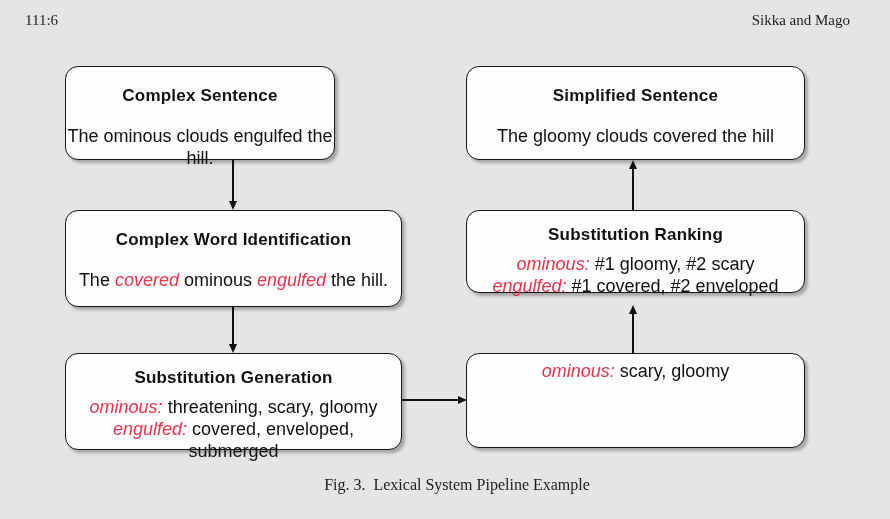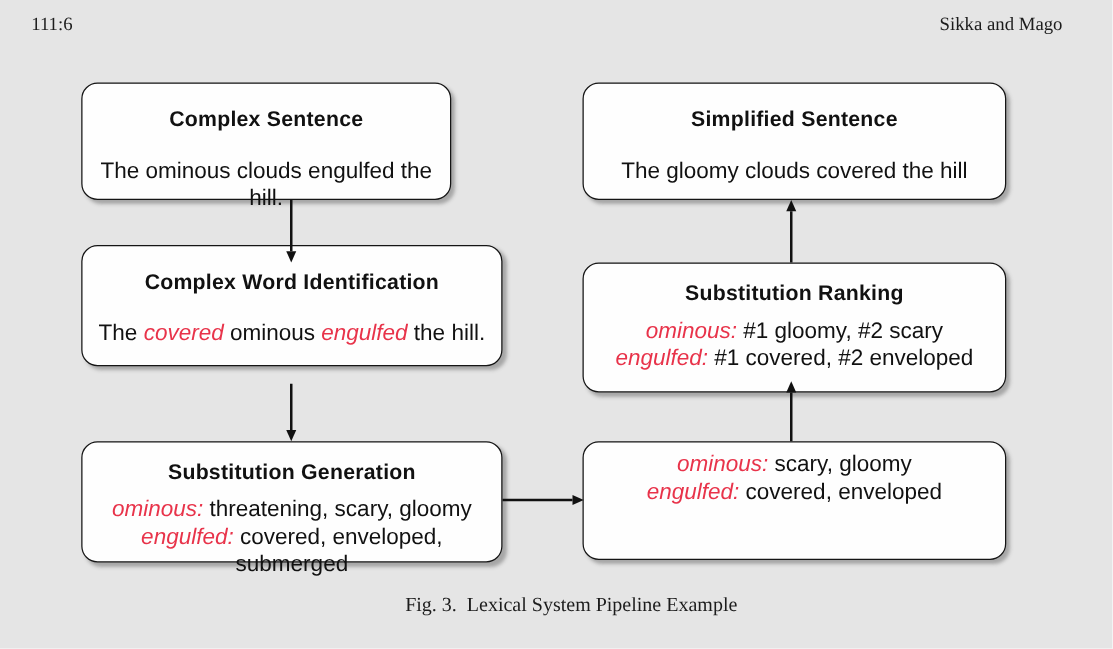--- a/index.html
+++ b/index.html
@@ -60,61 +60,60 @@
 </style>
 </head>
 <body>
 
 <div id="page">
 
   <div id="page-number" class="running-header">111:6</div>
 
   <div id="running-authors" class="running-header">Sikka and Mago</div>
 
-  <div class="box single" style="left:65px;top:66px;width:296px;height:94px;">
+  <div class="box single" style="left:65px;top:66px;width:270px;height:94px;">
     <div class="box-title">Complex Sentence</div>
     <div class="box-body">
         <div class="box-line"><span>The ominous clouds engulfed the hill.</span></div>
       </div>
   </div>
 
   <div class="box single" style="left:466px;top:66px;width:339px;height:94px;">
     <div class="box-title">Simplified Sentence</div>
     <div class="box-body">
         <div class="box-line"><span>The gloomy clouds covered the hill</span></div>
       </div>
   </div>
 
-  <div class="box single" style="left:65px;top:196px;width:337px;height:97px;">
+  <div class="box single" style="left:65px;top:210px;width:337px;height:97px;">
     <div class="box-title">Complex Word Identification</div>
     <div class="box-body">
         <div class="box-line"><span>The </span><span class="hl">covered</span><span> ominous </span><span class="hl">engulfed</span><span> the hill.</span></div>
       </div>
   </div>
 
-  <div class="box" style="left:466px;top:210px;width:339px;height:104px;">
+  <div class="box" style="left:466px;top:210px;width:339px;height:83px;">
     <div class="box-title">Substitution Ranking</div>
     <div class="box-body">
         <div class="box-line"><span class="hl">ominous:</span><span> #1 gloomy, #2 scary</span></div>
         <div class="box-line"><span class="hl">engulfed:</span><span> #1 covered, #2 enveloped</span></div>
       </div>
   </div>
 
   <div class="box" style="left:65px;top:353px;width:337px;height:97px;">
     <div class="box-title">Substitution Generation</div>
     <div class="box-body">
         <div class="box-line"><span class="hl">ominous:</span><span> threatening, scary, gloomy</span></div>
         <div class="box-line"><span class="hl">engulfed:</span><span> covered, enveloped, submerged</span></div>
       </div>
   </div>
 
   <div class="box" style="left:466px;top:353px;width:339px;height:95px;">
     <div class="box-body">
         <div class="box-line"><span class="hl">ominous:</span><span> scary, gloomy</span></div>
-        <div class="box-line"><span class="hl">engulfed:</span><span> covered, enveloped</span></div>
       </div>
   </div>
 
   <div>
     <div class="arrow-line v-line" style="left:232.2px;top:160px;height:41px;"></div>
     <div class="arrowhead head-down" style="left:228.5px;top:201px;"></div>
   </div>
 
   <div>
     <div class="arrow-line v-line" style="left:232.2px;top:307px;height:37px;"></div>

